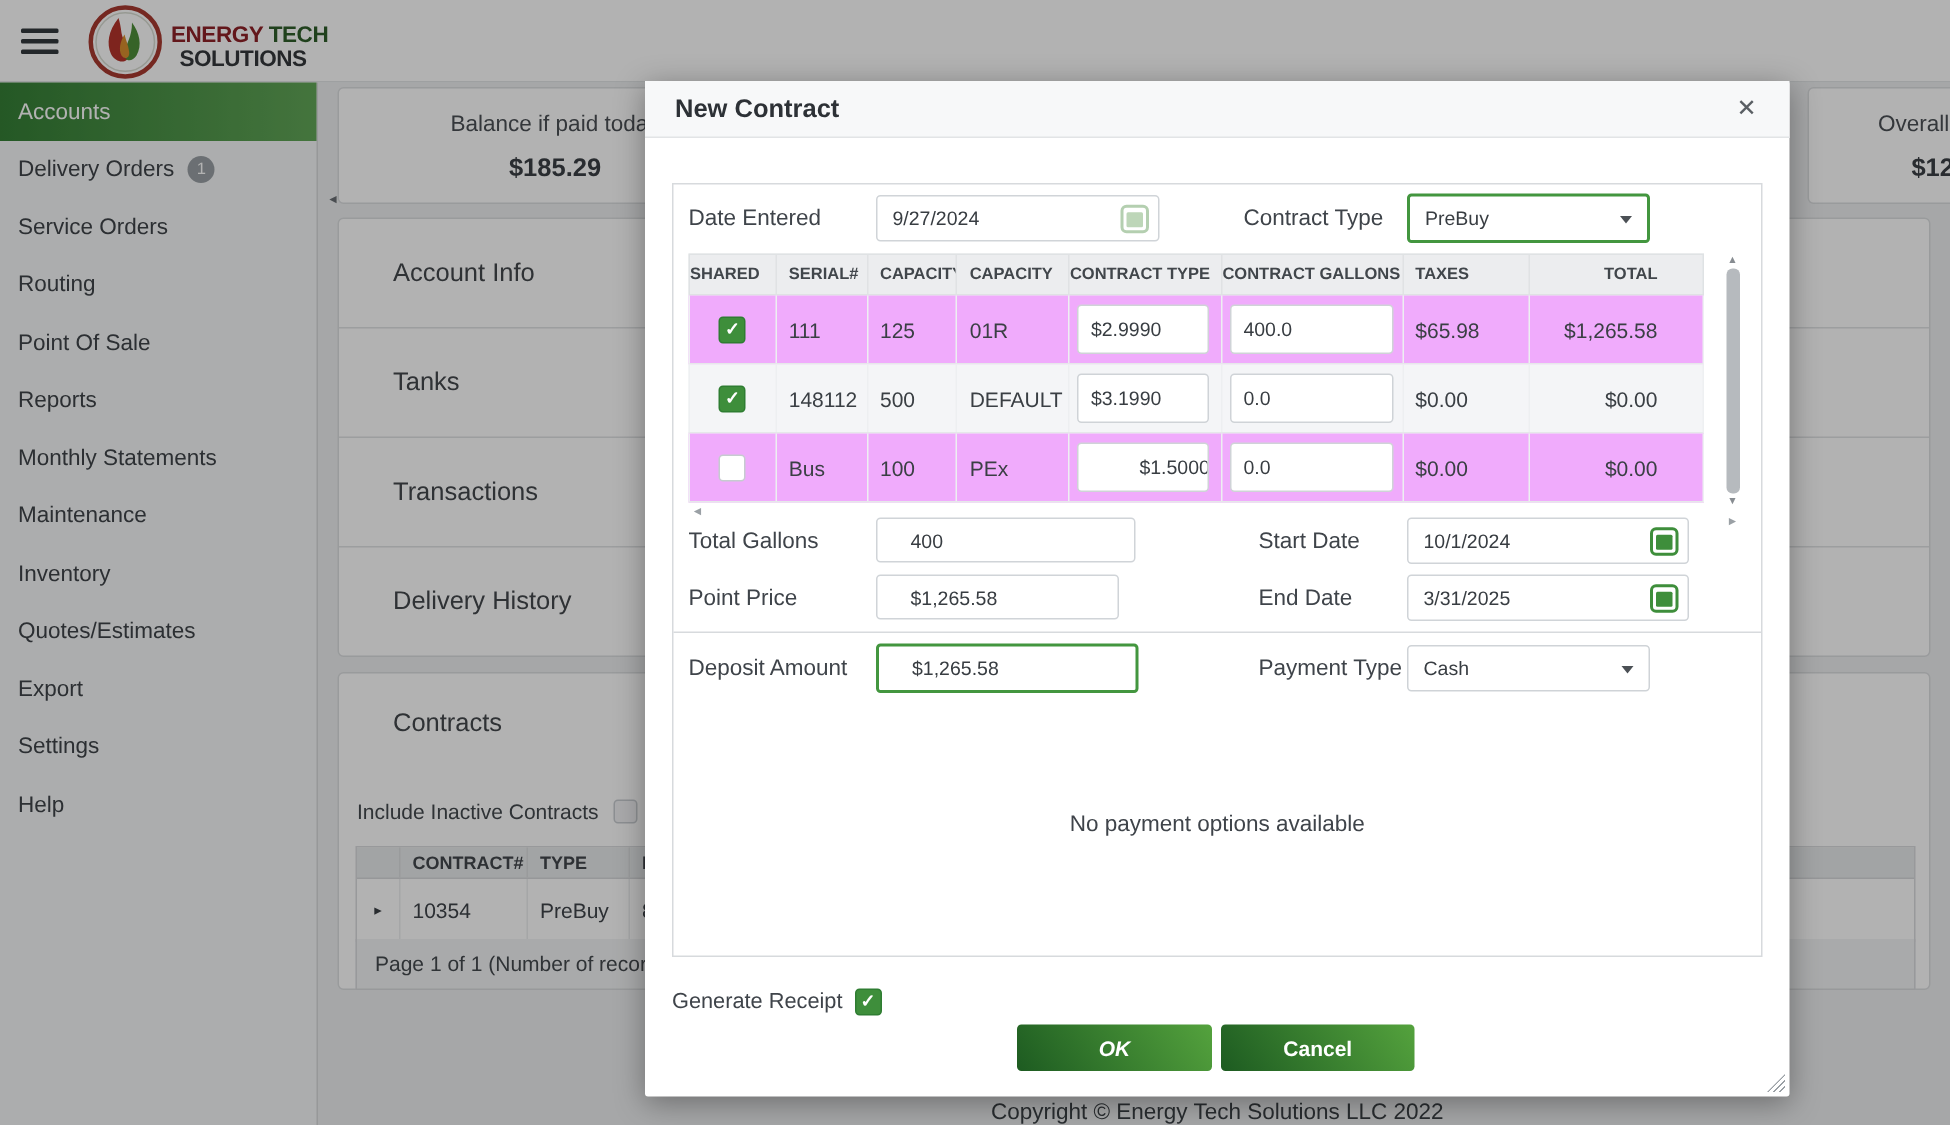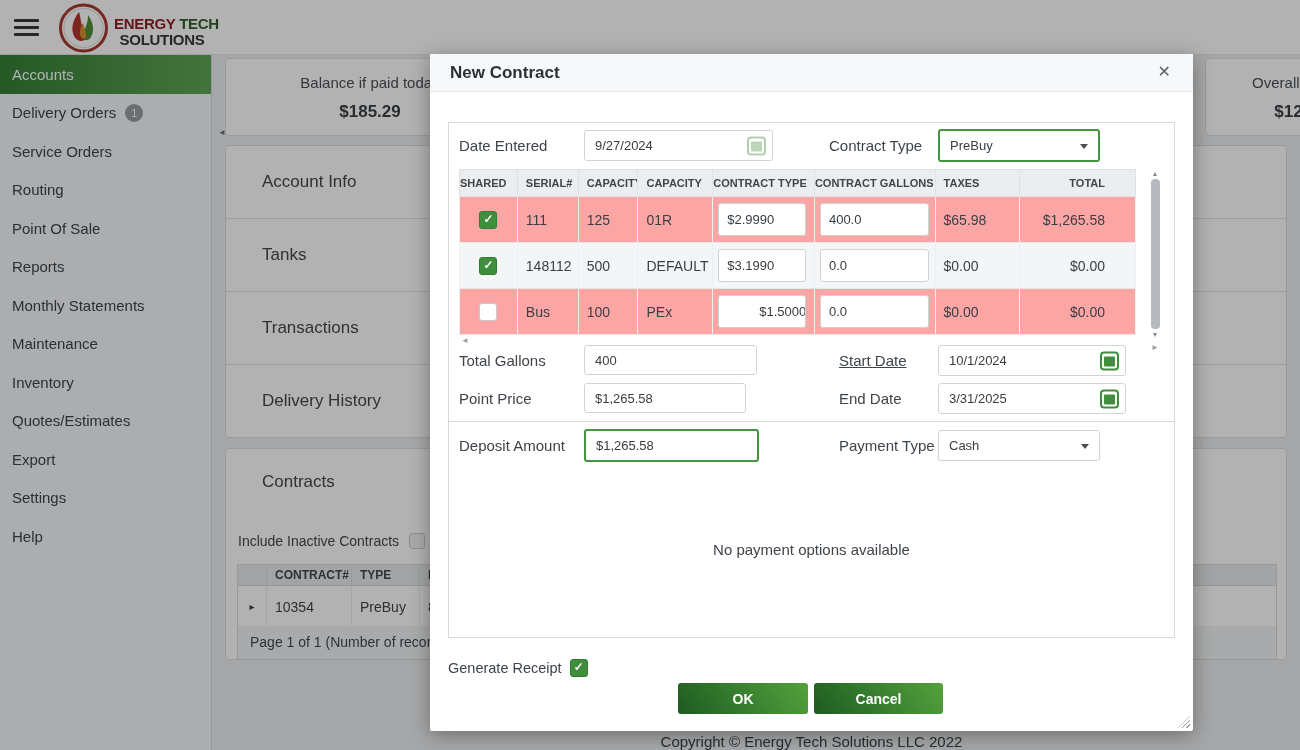--- a/index.html
+++ b/index.html
@@ -53,37 +53,37 @@
 
   
   .overlay{position:absolute;left:0;top:0;width:1300px;height:750px;background:rgba(0,0,0,0.30);z-index:10;}
   .modal{position:absolute;left:430px;top:54px;width:763px;height:677px;background:#ffffff;border-radius:2px;box-shadow:0 4px 20px rgba(0,0,0,0.35);z-index:20;}
   .modal-header{position:absolute;left:0;top:0;width:100%;height:38px;background:#f7f8f9;border-bottom:1px solid #e2e4e6;}
   .modal-title{position:absolute;left:20px;top:0;line-height:38px;font-size:17px;font-weight:bold;color:#2d3136;}
   .modal-close{position:absolute;right:22px;top:8px;font-size:16px;color:#5a5f64;cursor:pointer;}
 
   .panel{position:absolute;left:18px;top:68px;width:727px;height:516px;border:1px solid #d7dadd;}
   .flabel{position:absolute;font-size:15px;color:#3f444a;line-height:31px;white-space:nowrap;}
-  .tinput{position:absolute;height:30px;background:#fff;border:1px solid #d0d4d8;border-radius:3px;font-size:13px;color:#383d42;padding-left:10px;outline:none;}
+  .tinput{position:absolute;height:30px;background:#fff;border:1px solid #d0d4d8;border-radius:3px;font-size:13px;color:#383d42;padding-left:22px;outline:none;}
   .tinput.green{border:2px solid #43963f;height:33px;}
   .datewrap{position:absolute;height:31px;background:#fff;border:1px solid #d0d4d8;border-radius:3px;}
   .datewrap input{position:absolute;left:0;top:0;width:calc(100% - 32px);height:100%;border:none;outline:none;background:transparent;font-size:13px;color:#383d42;padding-left:10px;}
   .calicon{position:absolute;right:6px;top:50%;transform:translateY(-50%);width:19px;height:19px;border:2px solid #3e8e3b;border-radius:4px;cursor:pointer;}
   .calicon::after{content:"";position:absolute;left:2px;right:2px;top:3px;bottom:2px;background:#3e8e3b;border-radius:1px;}
   .calicon.light{border-color:#b4cfb0;}
   .calicon.light::after{background:#bdd6b8;}
   .selwrap{position:absolute;background:#fff;border:2px solid #43963f;border-radius:3px;font-size:13px;color:#383d42;display:flex;align-items:center;padding-left:10px;cursor:pointer;}
   .selwrap.gray{border:1px solid #cfd3d7;}
   .caret{position:absolute;right:10px;top:50%;margin-top:-2px;width:0;height:0;border-left:4px solid transparent;border-right:4px solid transparent;border-top:5px solid #4b5055;}
 
   .mtable{position:absolute;left:10px;top:46px;width:677px;}
   .mthead{display:flex;height:28px;background:#ecedef;border:1px solid #dfe2e4;}
   .mth{font-size:11px;font-weight:bold;color:#41464b;line-height:26px;padding-left:8px;white-space:nowrap;overflow:hidden;border-right:1px solid #e0e2e4;}
   .mth:last-child{border-right:none;}
-  .trow{display:flex;height:46px;background:#fca5a5;border-bottom:1px solid #e6e8ea;border-left:1px solid #eef0f2;border-right:1px solid #eef0f2;align-items:center;}
+  .trow{display:flex;height:46px;background:#f0abfc;border-bottom:1px solid #e6e8ea;border-left:1px solid #eef0f2;border-right:1px solid #eef0f2;align-items:center;}
   .trow.alt{background:#f4f5f7;}
   .td{height:100%;display:flex;align-items:center;padding-left:8px;font-size:14px;color:#3a3f44;border-right:1px solid #edeff1;overflow:hidden;}
   .td:last-child{border-right:none;}
   .w0{width:58px;justify-content:center;padding-left:0 !important;}
   .w1{width:61px;}
   .w2{width:60px;}
   .w3{width:75px;}
   .w4{width:102px;padding-left:0 !important;}
   .w5{width:121px;padding-left:0 !important;}
   .w6{width:85px;}
@@ -101,21 +101,21 @@
   .sarrow{cursor:pointer;line-height:9px;}
   .hleft{position:absolute;left:12px;top:213px;font-size:8px;color:#9aa0a5;}
   .hright{position:absolute;left:702px;top:220px;font-size:8px;color:#9aa0a5;}
 
   .divider{position:absolute;left:0;top:298px;width:725px;border-top:1px solid #d7dadd;}
   .pay-msg{position:absolute;left:0;top:418px;width:100%;text-align:center;font-size:15px;color:#3f444a;}
 
   .gen-row{position:absolute;left:18px;top:605px;display:flex;align-items:center;font-size:14.5px;color:#3f444a;}
   .gen-row .cb{margin-left:8px;}
   .btn{position:absolute;top:629px;height:31px;border:none;border-radius:3px;background:linear-gradient(55deg,#1d5b21,#54a23d);color:#ffffff;font-weight:bold;font-size:14px;cursor:pointer;}
-  .btn-ok{left:248px;width:130px;}
+  .btn-ok{left:248px;width:130px;font-style:italic;}
   .btn-cancel{left:384px;width:129px;}
   .resize-handle{position:absolute;right:3px;bottom:3px;width:12px;height:12px;background:repeating-linear-gradient(135deg,transparent 0 2px,#9aa0a5 2px 3px);clip-path:polygon(100% 0,100% 100%,0 100%);cursor:nwse-resize;}
 </style>
 </head>
 <body>
 
 <div class="topbar">
   <div class="hamburger">
       <span></span>
       <span></span>
@@ -313,21 +313,21 @@
     <div class="vscroll">
       <span class="sarrow">▲</span>
       <div class="vthumb"></div>
       <span class="sarrow">▼</span>
     </div>
     <span class="hleft">◄</span>
     <span class="hright">►</span>
 
     <div class="flabel" style="left:10px;top:222px;">Total Gallons</div>
     <input class="tinput" style="left: 135px; top: 222px; width: 173px;" value="400">
-    <div class="flabel" style="left:390px;top:222px;text-decoration:underline;">Start Date</div>
+    <div class="flabel" style="left:390px;top:222px;">Start Date</div>
     <div class="datewrap" style="left:489px;top:222px;width:188px;">
       <input value="10/1/2024" style="">
       <span class="calicon"></span>
     </div>
 
     <div class="flabel" style="left:10px;top:260px;">Point Price</div>
     <input class="tinput" style="left: 135px; top: 260px; width: 162px;" value="$1,265.58">
     <div class="flabel" style="left:390px;top:260px;">End Date</div>
     <div class="datewrap" style="left:489px;top:260px;width:188px;">
       <input value="3/31/2025" style="">

